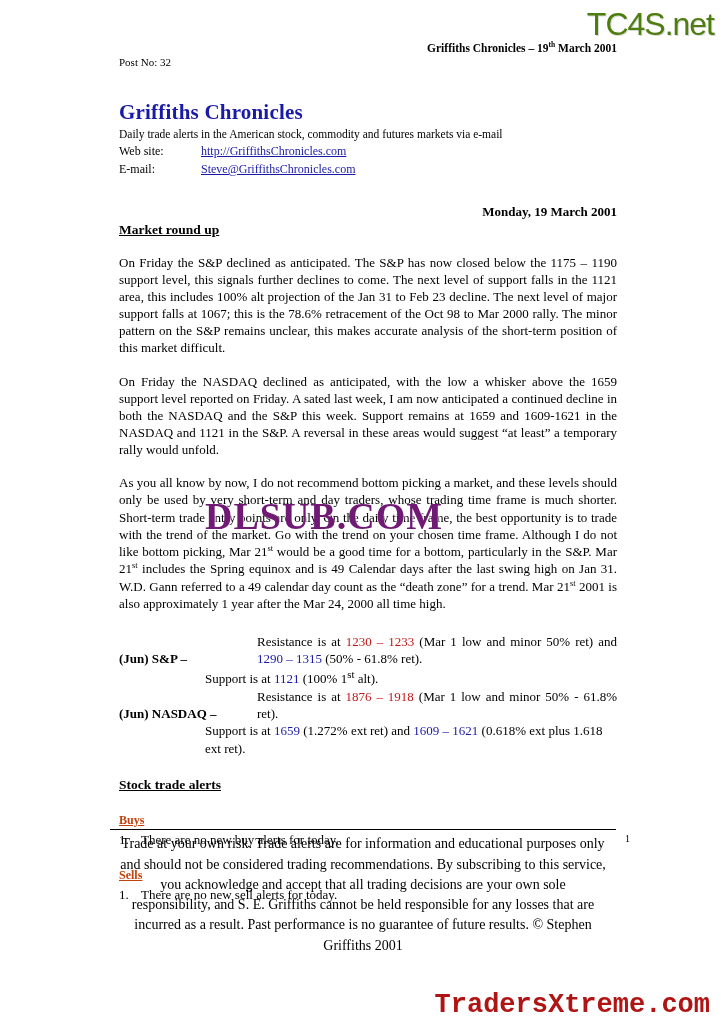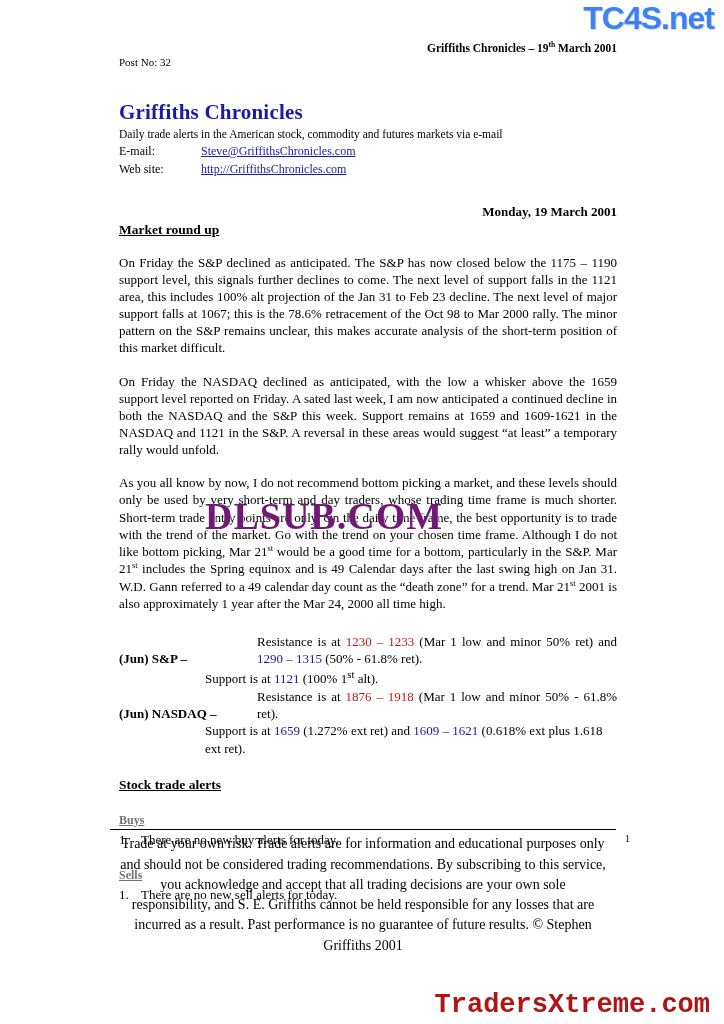--- a/index.html
+++ b/index.html
@@ -12,26 +12,26 @@
     height: 1024px;
     position: relative;
     font-family: "Liberation Serif", serif;
     color: #000000;
     overflow: hidden;
   }
 
   
   .wm-top {
     position: absolute;
-    top: 0;
+    top: 6px;
     right: 10px;
     font-family: "Liberation Sans", sans-serif;
     font-size: 32px;
-    font-weight: bold;
-    color: #3b82f6;
+    font-weight: normal;
+    color: #4d7c0f;
     letter-spacing: -1px;
     z-index: 5;
     text-shadow: 1px 1px 0 #d8d8d8;
   }
   .wm-bottom {
     position: absolute;
     bottom: 4px;
     right: 14px;
     font-family: Liberation Mono, monospace;
     font-size: 27px;
@@ -143,21 +143,21 @@
   .alerts-head {
     font-size: 13.5px;
     font-weight: bold;
     text-decoration: underline;
     margin-top: 20px;
   }
   .sub-head {
     font-size: 12px;
     font-weight: bold;
     text-decoration: underline;
-    color: #737373;
+    color: #c2410c;
     margin-top: 20px;
   }
   .alert-item {
     font-size: 13px;
     margin-top: 4px;
     padding-left: 0;
   }
   .alert-item .n { display: inline-block; width: 22px; }
 
   
@@ -195,24 +195,24 @@
 
   <div class="hdr-line">
     <span>Griffiths Chronicles</span><span> – 19</span><sup>th</sup><span> March 2001</span>
   </div>
   <div class="hdr-post">Post No: 32</div>
 
   <div class="title">Griffiths Chronicles</div>
   <div class="subtitle">Daily trade alerts in the American stock, commodity and futures markets via e-mail</div>
 
   <div class="contact">
+    <span class="lbl">Web site:</span><a href="#">http://GriffithsChronicles.com</a>
+  </div>
+  <div class="contact">
     <span class="lbl">E-mail:</span><a href="#">Steve@GriffithsChronicles.com</a>
-  </div>
-  <div class="contact">
-    <span class="lbl">Web site:</span><a href="#">http://GriffithsChronicles.com</a>
   </div>
 
   <div class="date-line">Monday, 19 March 2001</div>
 
   <div class="sec-head">Market round up</div>
 
   <p class="body">On Friday the S&amp;P declined as anticipated. The S&amp;P has now closed below the 1175 – 1190 support level, this signals further declines to come. The next level of support falls in the 1121 area, this includes 100% alt projection of the Jan 31 to Feb 23 decline. The next level of major support falls at 1067; this is the 78.6% retracement of the Oct 98 to Mar 2000 rally. The minor pattern on the S&amp;P remains unclear, this makes accurate analysis of the short-term position of this market difficult.</p>
   <p class="body">On Friday the NASDAQ declined as anticipated, with the low a whisker above the 1659 support level reported on Friday.  A sated last week, I am now anticipated a continued decline in both the NASDAQ and the S&amp;P this week. Support remains at 1659 and 1609-1621 in the NASDAQ and 1121 in the S&amp;P. A reversal in these areas would suggest “at least” a temporary rally would unfold.</p>
   <p class="body"><span>As you all know by now, I do not recommend bottom picking a market, and these levels should only be used by very short-term and day traders, whose trading time frame is much shorter. Short-term trade entry points are only. On the daily time frame, the best opportunity is to trade with the trend of the market. Go with the trend on your chosen time frame. Although I do not like bottom picking, Mar 21</span><sup>st</sup><span> would be a good time for a bottom, particularly in the S&amp;P. Mar 21</span><sup>st</sup><span> includes the Spring equinox and is 49 Calendar days after the last swing high on Jan 31. W.D. Gann referred to a 49 calendar day count as the “death zone” for a trend. Mar 21</span><sup>st</sup><span> 2001 is also approximately 1 year after the Mar 24, 2000 all time high.</span></p>
 

